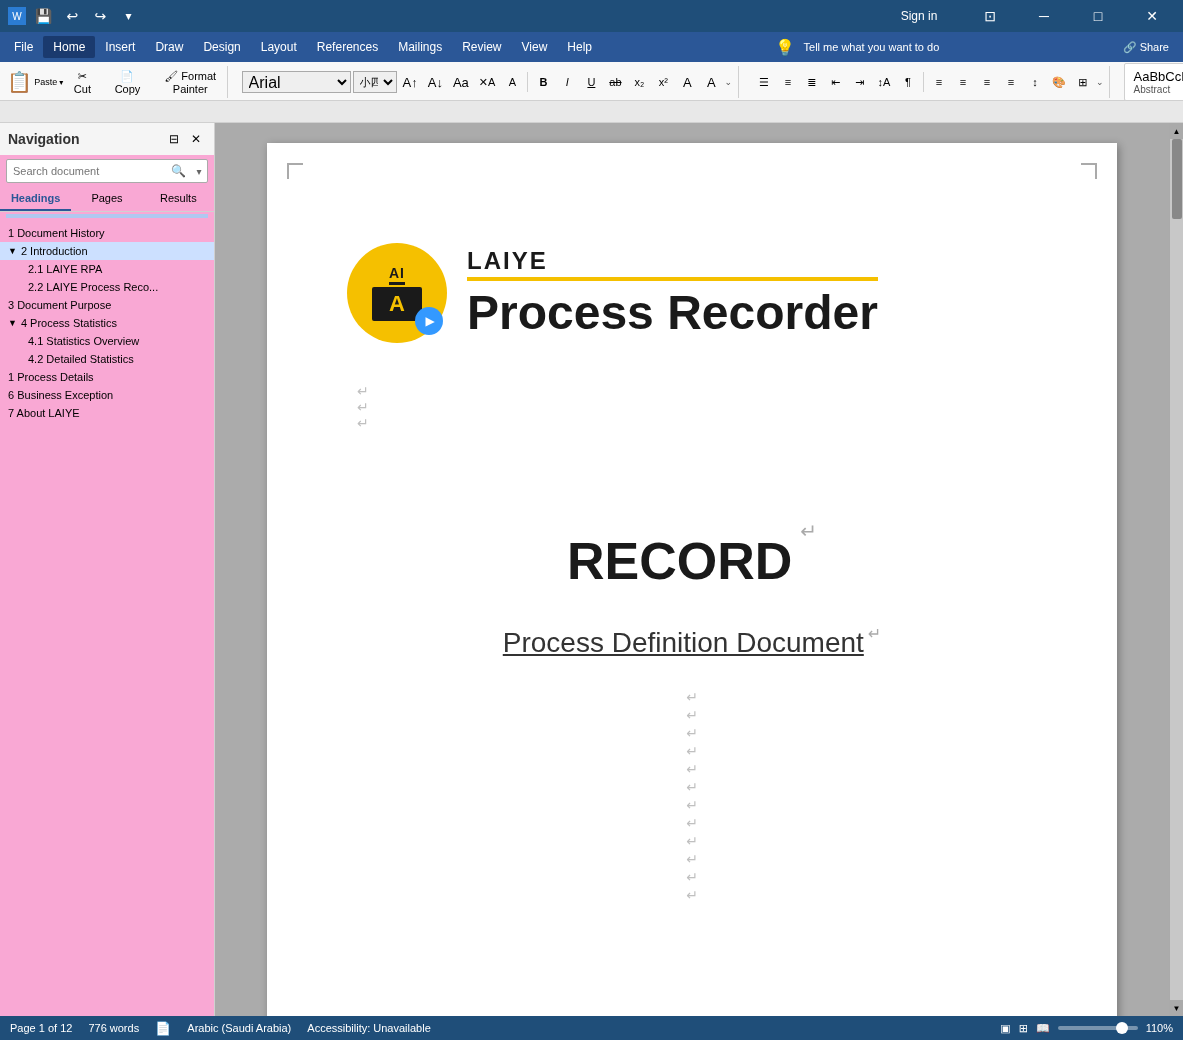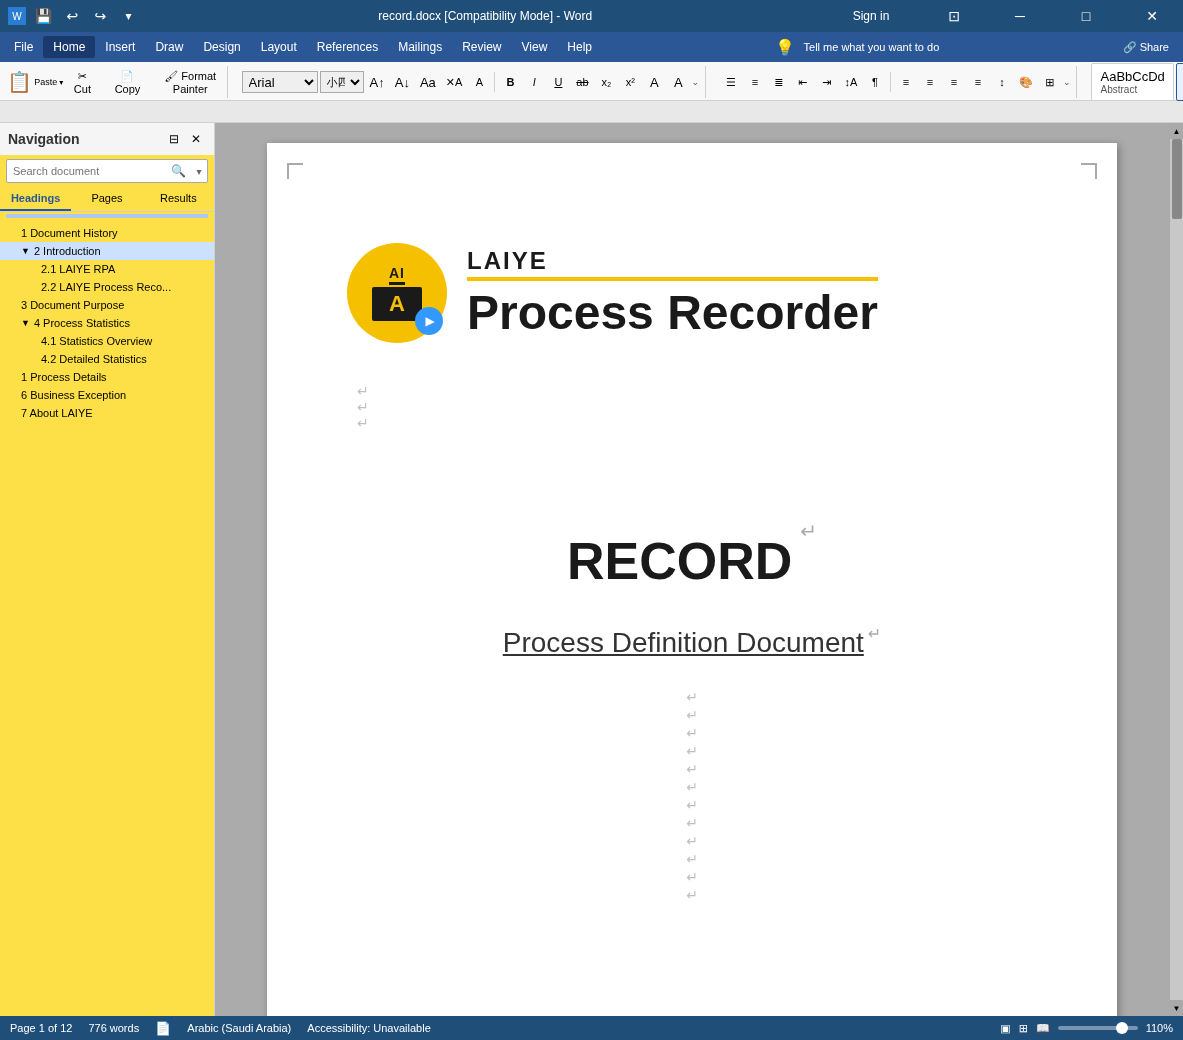--- a/index.html
+++ b/index.html
@@ -1,60 +1,60 @@
 <!DOCTYPE html>
 <html><head>
   <meta charset="utf-8">
   <style>
     * { box-sizing: border-box; margin: 0; padding: 0; }
     body { font-family: 'Segoe UI', Arial, sans-serif; font-size: 12px; background: #f0f0f0; overflow: hidden; width: 1183px; height: 1040px; display: flex; flex-direction: column; }
 
     
     .title-bar { background: #1f4e79; color: white; height: 32px; display: flex; align-items: center; padding: 0 8px; justify-content: space-between; }
     .title-bar-center { flex: 1; text-align: center; font-size: 12px; }
-    .title-bar-controls { display: flex; gap: 20px; align-items: center; }
+    .title-bar-controls { display: flex; gap: 8px; align-items: center; }
     .title-btn { width: 46px; height: 32px; background: transparent; border: none; color: white; cursor: pointer; font-size: 14px; display: flex; align-items: center; justify-content: center; }
     .win-controls-left { display: flex; gap: 6px; align-items: center; }
     .win-icon { width: 18px; height: 18px; background: #2b7cd3; display: flex; align-items: center; justify-content: center; color: white; font-size: 10px; }
 
     
     .menu-bar { background: #2b5797; color: white; height: 30px; display: flex; align-items: center; padding: 0 4px; }
     .menu-item { padding: 4px 10px; cursor: pointer; font-size: 12px; border-radius: 2px; }
     .menu-item.active { background: #1a3a6e; }
     .rb-btn { cursor: pointer; padding: 3px 5px; border-radius: 2px; font-size: 11px; border: 1px solid transparent; background: transparent; display: flex; flex-direction: column; align-items: center; justify-content: center; min-width: 30px; height: 42px; }
     .rb-btn-small { height: 20px; padding: 1px 4px; font-size: 11px; }
     .toolbar-group { display: flex; align-items: center; gap: 2px; border-right: 1px solid #d0d0d0; padding: 0 6px; height: 100%; }
-    .font-select { width: 76px; height: 22px; font-size: 13px; border: 1px solid #aaa; padding: 0 2px; }
+    .font-select { width: 109px; height: 22px; font-size: 16px; border: 1px solid #aaa; padding: 0 2px; }
     .font-size-select { width: 44px; height: 22px; font-size: 11px; border: 1px solid #aaa; padding: 0 2px; }
     .tb-btn { height: 22px; min-width: 22px; padding: 0 3px; border: 1px solid transparent; background: transparent; cursor: pointer; font-size: 11px; display: flex; align-items: center; justify-content: center; border-radius: 2px; }
     .tb-btn.bold { font-weight: bold; }
     .tb-btn.italic { font-style: italic; }
     .tb-btn.underline { text-decoration: underline; }
     .divider-v { width: 1px; height: 20px; background: #d0d0d0; margin: 0 2px; }
     .style-box { border: 1px solid #d0d0d0; padding: 2px 8px; cursor: pointer; font-size: 11px; height: 38px; display: flex; flex-direction: column; align-items: flex-start; justify-content: center; min-width: 80px; background: white; border-radius: 2px; }
     .style-box-name { font-size: 10px; color: #555; }
 
     
     .main-area { display: flex; flex: 1; overflow: hidden; }
 
     
-    .nav-panel { width: 215px; background: #fde047; border-right: 1px solid #d0d0d0; display: flex; flex-direction: column; }
+    .nav-panel { width: 215px; background: #f9a8d4; border-right: 1px solid #d0d0d0; display: flex; flex-direction: column; }
     .nav-header { display: flex; align-items: center; justify-content: space-between; padding: 6px 8px; background: #f5f5f5; }
     .nav-title { font-size: 14px; font-weight: 600; color: #333; }
     .nav-controls { display: flex; gap: 2px; }
     .nav-ctrl-btn { width: 20px; height: 20px; border: none; background: transparent; cursor: pointer; font-size: 12px; display: flex; align-items: center; justify-content: center; }
     .search-box { display: flex; align-items: center; margin: 4px 6px; border: 1px solid #aaa; background: white; height: 24px; border-radius: 2px; }
     .search-input { border: none; outline: none; flex: 1; padding: 0 6px; font-size: 11px; background: transparent; }
     .search-btn { width: 24px; height: 22px; border: none; background: transparent; cursor: pointer; font-size: 12px; color: #666; display: flex; align-items: center; justify-content: center; }
     .search-dropdown { width: 16px; height: 22px; border: none; background: transparent; cursor: pointer; font-size: 10px; color: #666; display: flex; align-items: center; justify-content: center; }
     .nav-tabs { display: flex; border-bottom: 1px solid #d0d0d0; }
     .nav-tab { flex: 1; text-align: center; padding: 5px 2px; font-size: 11px; cursor: pointer; border-bottom: 2px solid transparent; }
     .nav-tab.active { border-bottom: 2px solid #2b5797; color: #2b5797; font-weight: 600; }
     .nav-tree { flex: 1; overflow-y: auto; padding: 4px 0; }
-    .nav-item { padding: 3px 21px; cursor: pointer; font-size: 11px; display: flex; align-items: center; white-space: nowrap; overflow: hidden; }
+    .nav-item { padding: 3px 8px; cursor: pointer; font-size: 11px; display: flex; align-items: center; white-space: nowrap; overflow: hidden; }
     .nav-item.selected { background: #cce0ff; }
     .nav-item .collapse-btn { margin-right: 4px; font-size: 9px; cursor: pointer; }
 
     
     .doc-area { flex: 1; background: #ababab; overflow-y: auto; display: flex; flex-direction: column; align-items: center; padding: 20px 0; }
     .page { background: white; width: 850px; min-height: 1100px; box-shadow: 2px 2px 8px rgba(0,0,0,0.3); padding: 80px 80px 80px 80px; position: relative; display: flex; flex-direction: column; align-items: center; }
 
     
     .status-bar { height: 24px; background: #1f4e79; color: white; display: flex; align-items: center; padding: 0 10px; gap: 20px; font-size: 11px; justify-content: space-between; }
     .status-left { display: flex; gap: 16px; align-items: center; }
@@ -95,21 +95,20 @@
 <body>
 
 <div class="title-bar">
   <div class="win-controls-left">
     <div class="win-icon">W</div>
     <button class="tb-btn" style="color:white;background:transparent;border:none;font-size:14px;">💾</button>
     <button class="tb-btn" style="color:white;background:transparent;border:none;font-size:14px;">↩</button>
     <button class="tb-btn" style="color:white;background:transparent;border:none;font-size:14px;">↪</button>
     <button class="tb-btn" style="color:white;background:transparent;border:none;font-size:12px;">▾</button>
   </div>
-  <div class="title-bar-center">record.docx [Compatibility Mode] - Word</div>
   <div class="title-bar-controls">
     <button class="title-btn" style="font-size:12px;min-width:80px;">Sign in</button>
     <button class="title-btn" style="font-size:14px;">⊡</button>
     <button class="title-btn">─</button>
     <button class="title-btn">□</button>
     <button class="title-btn close">✕</button>
   </div>
 </div>
 
 <div class="menu-bar">

